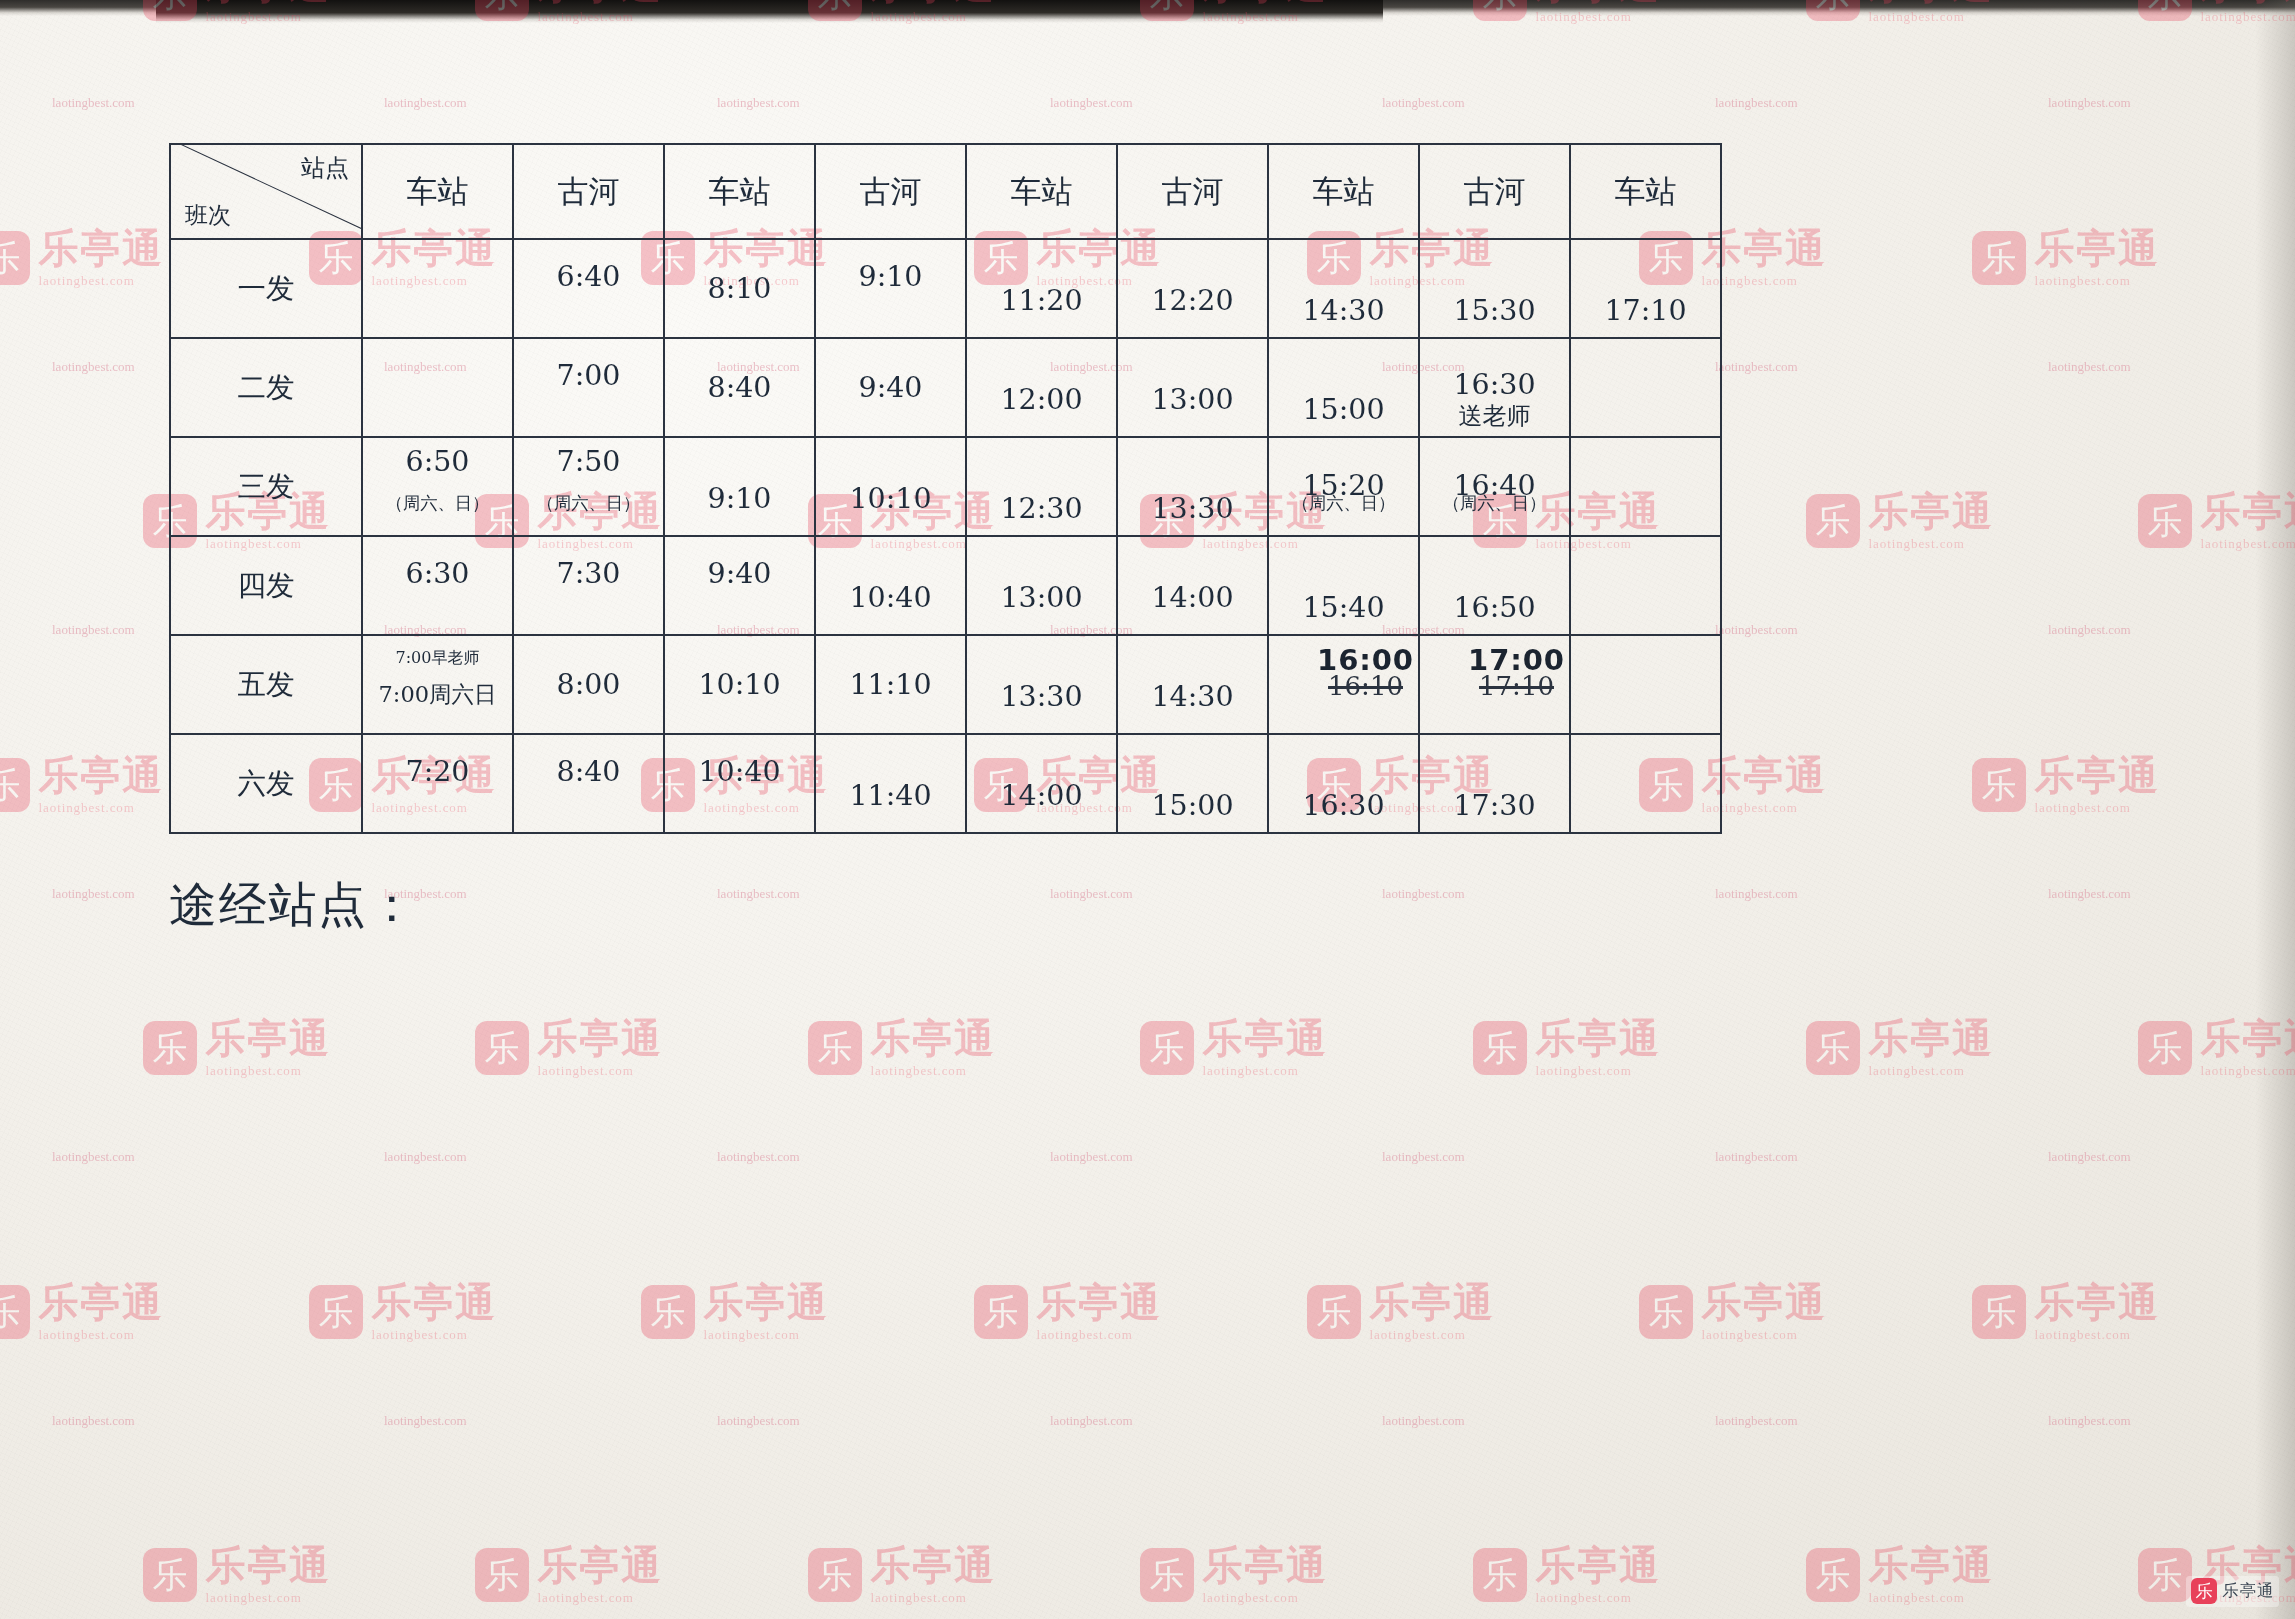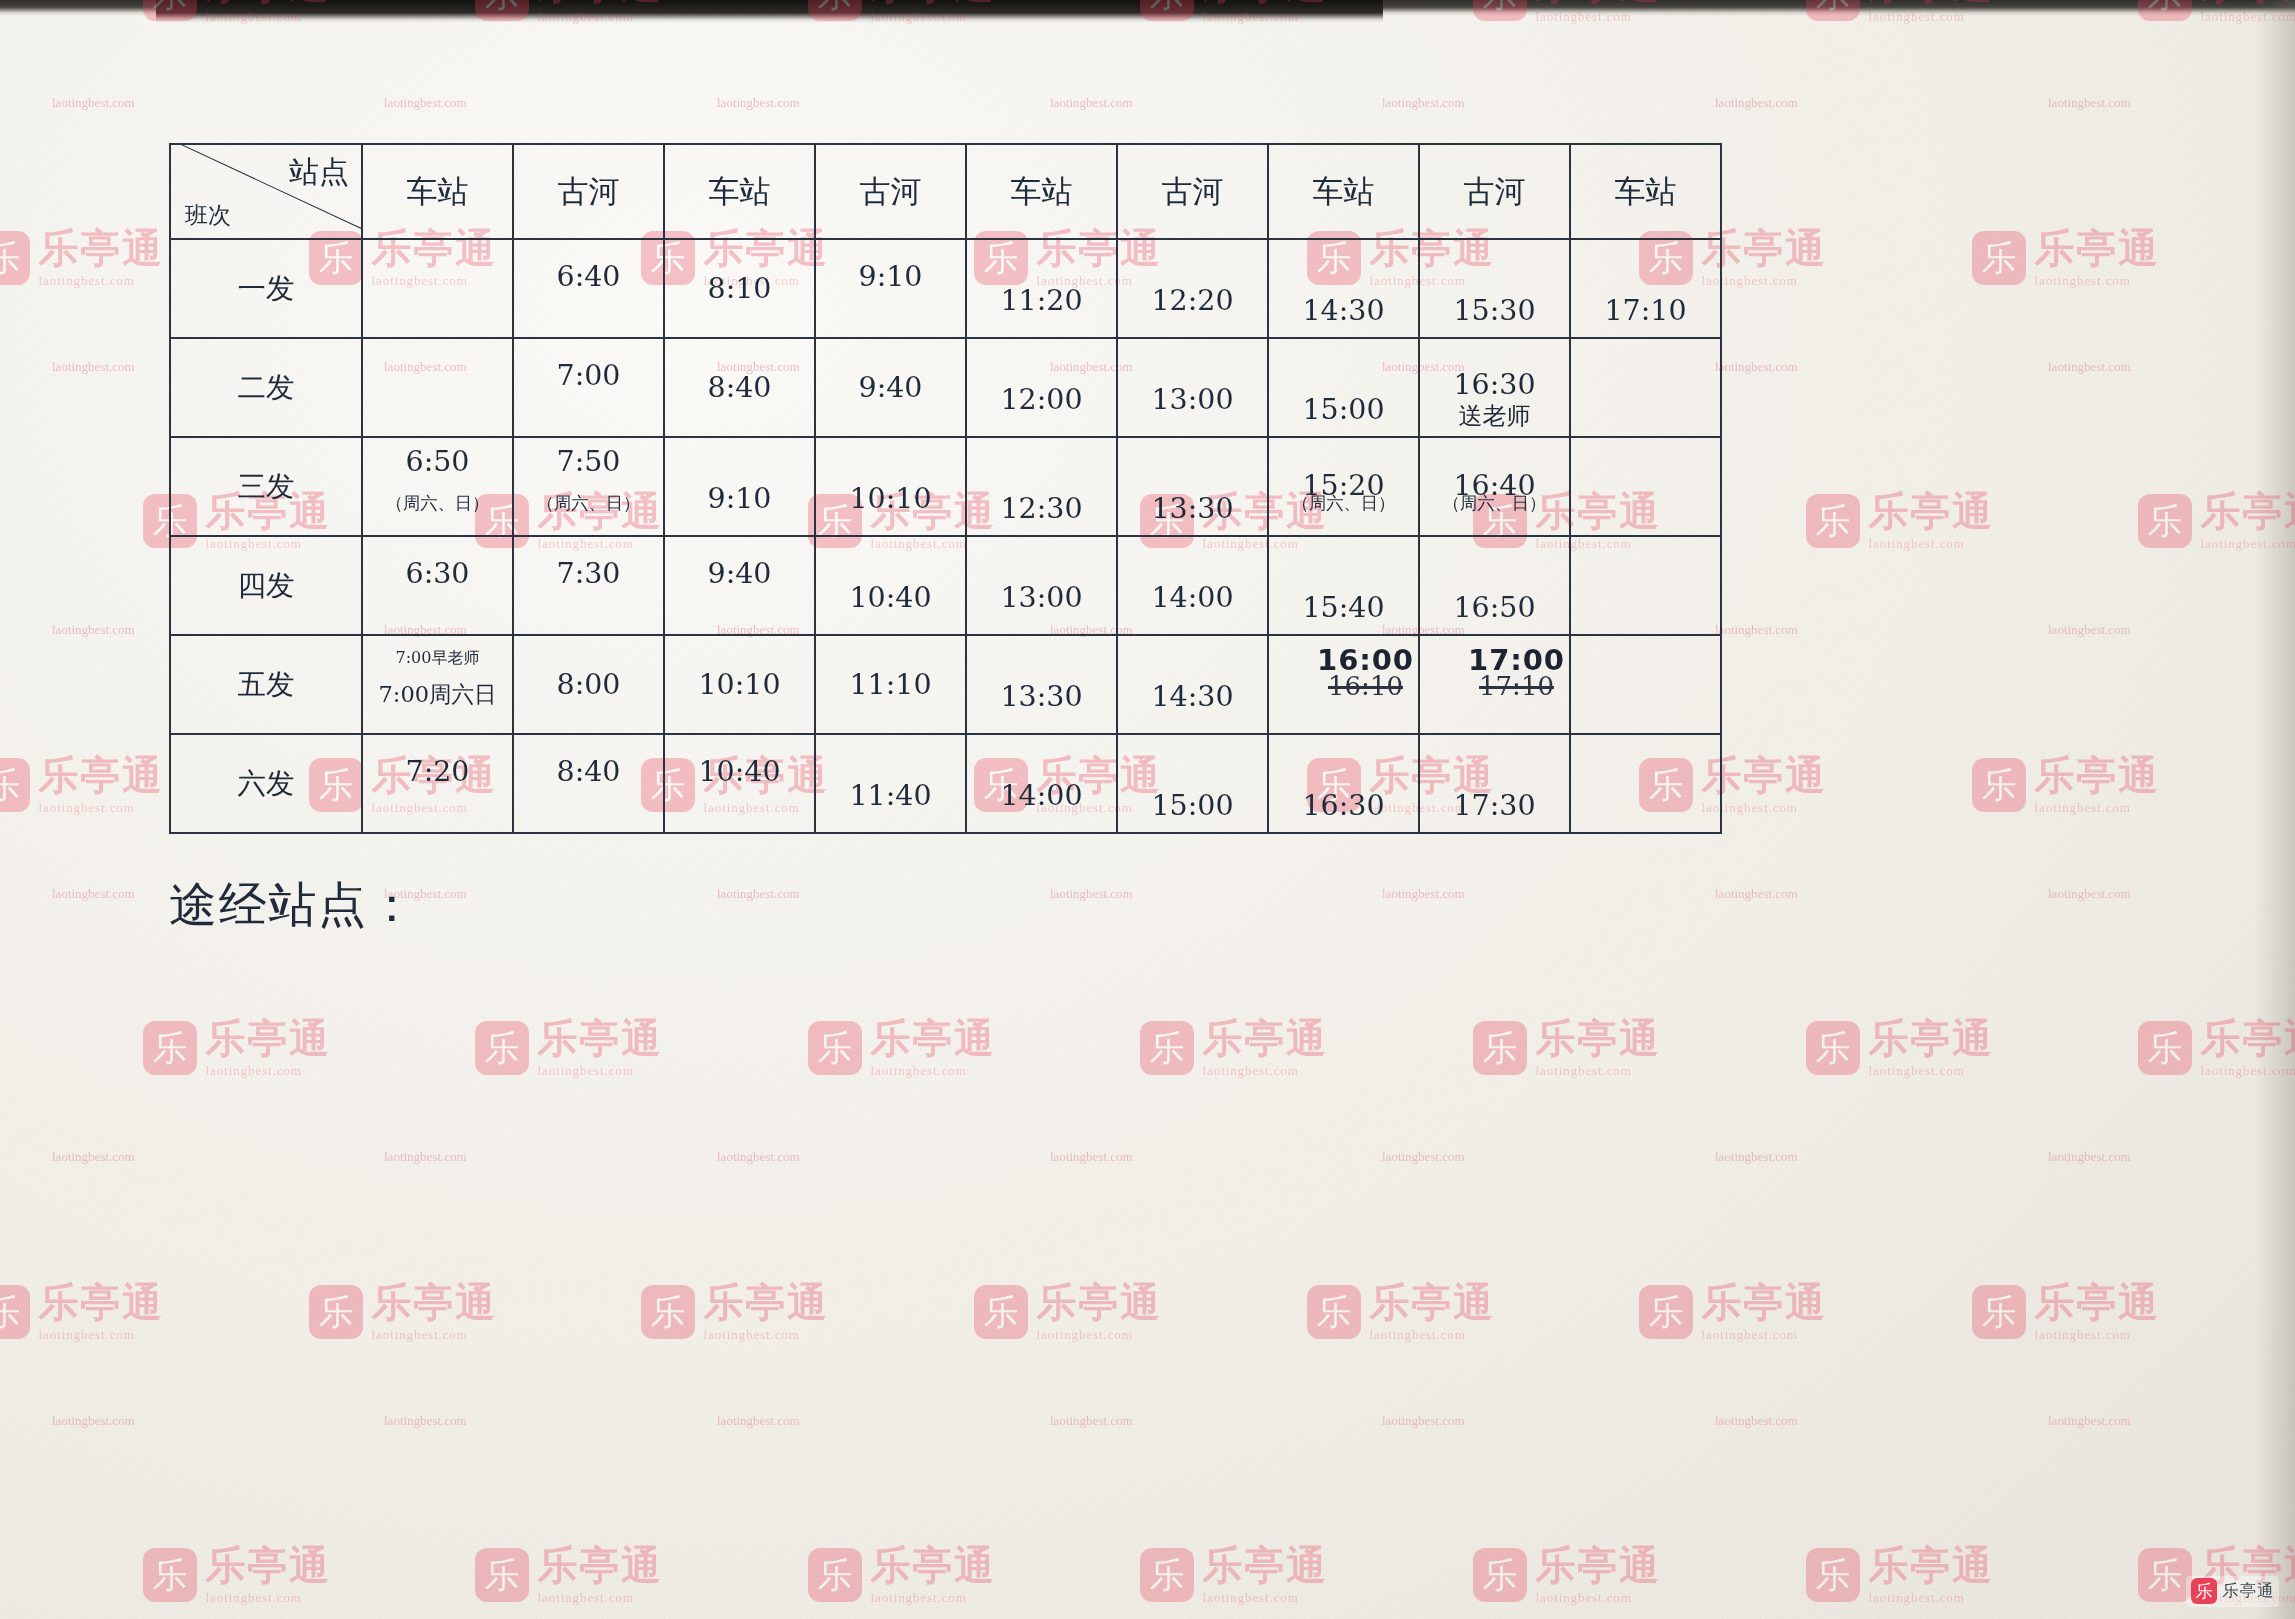--- a/index.html
+++ b/index.html
@@ -158,21 +158,21 @@
     position: absolute;
     left: -8.6px; top: -10.4px;
     width: 285px; height: 0.9px;
     background: #2b3340;
     transform: rotate(25deg);
     transform-origin: left top;
   }
   .corner .corner-top {
     position: absolute;
     right: 12px; top: 7px;
-    font-size: 30px;
+    font-size: 24px;
   }
   .corner .corner-bottom {
     position: absolute;
     left: 14px; bottom: 7px;
     font-size: 23px;
   }
 
   .cell-main { display: block; line-height: 1.1; }
   .cell-note { display: block; font-size: 17.3px; line-height: 1.25; margin-top: 3.5px; }
   .cell-sub  { display: block; font-size: 24px; line-height: 1.2; margin-top: 1.7px; }

